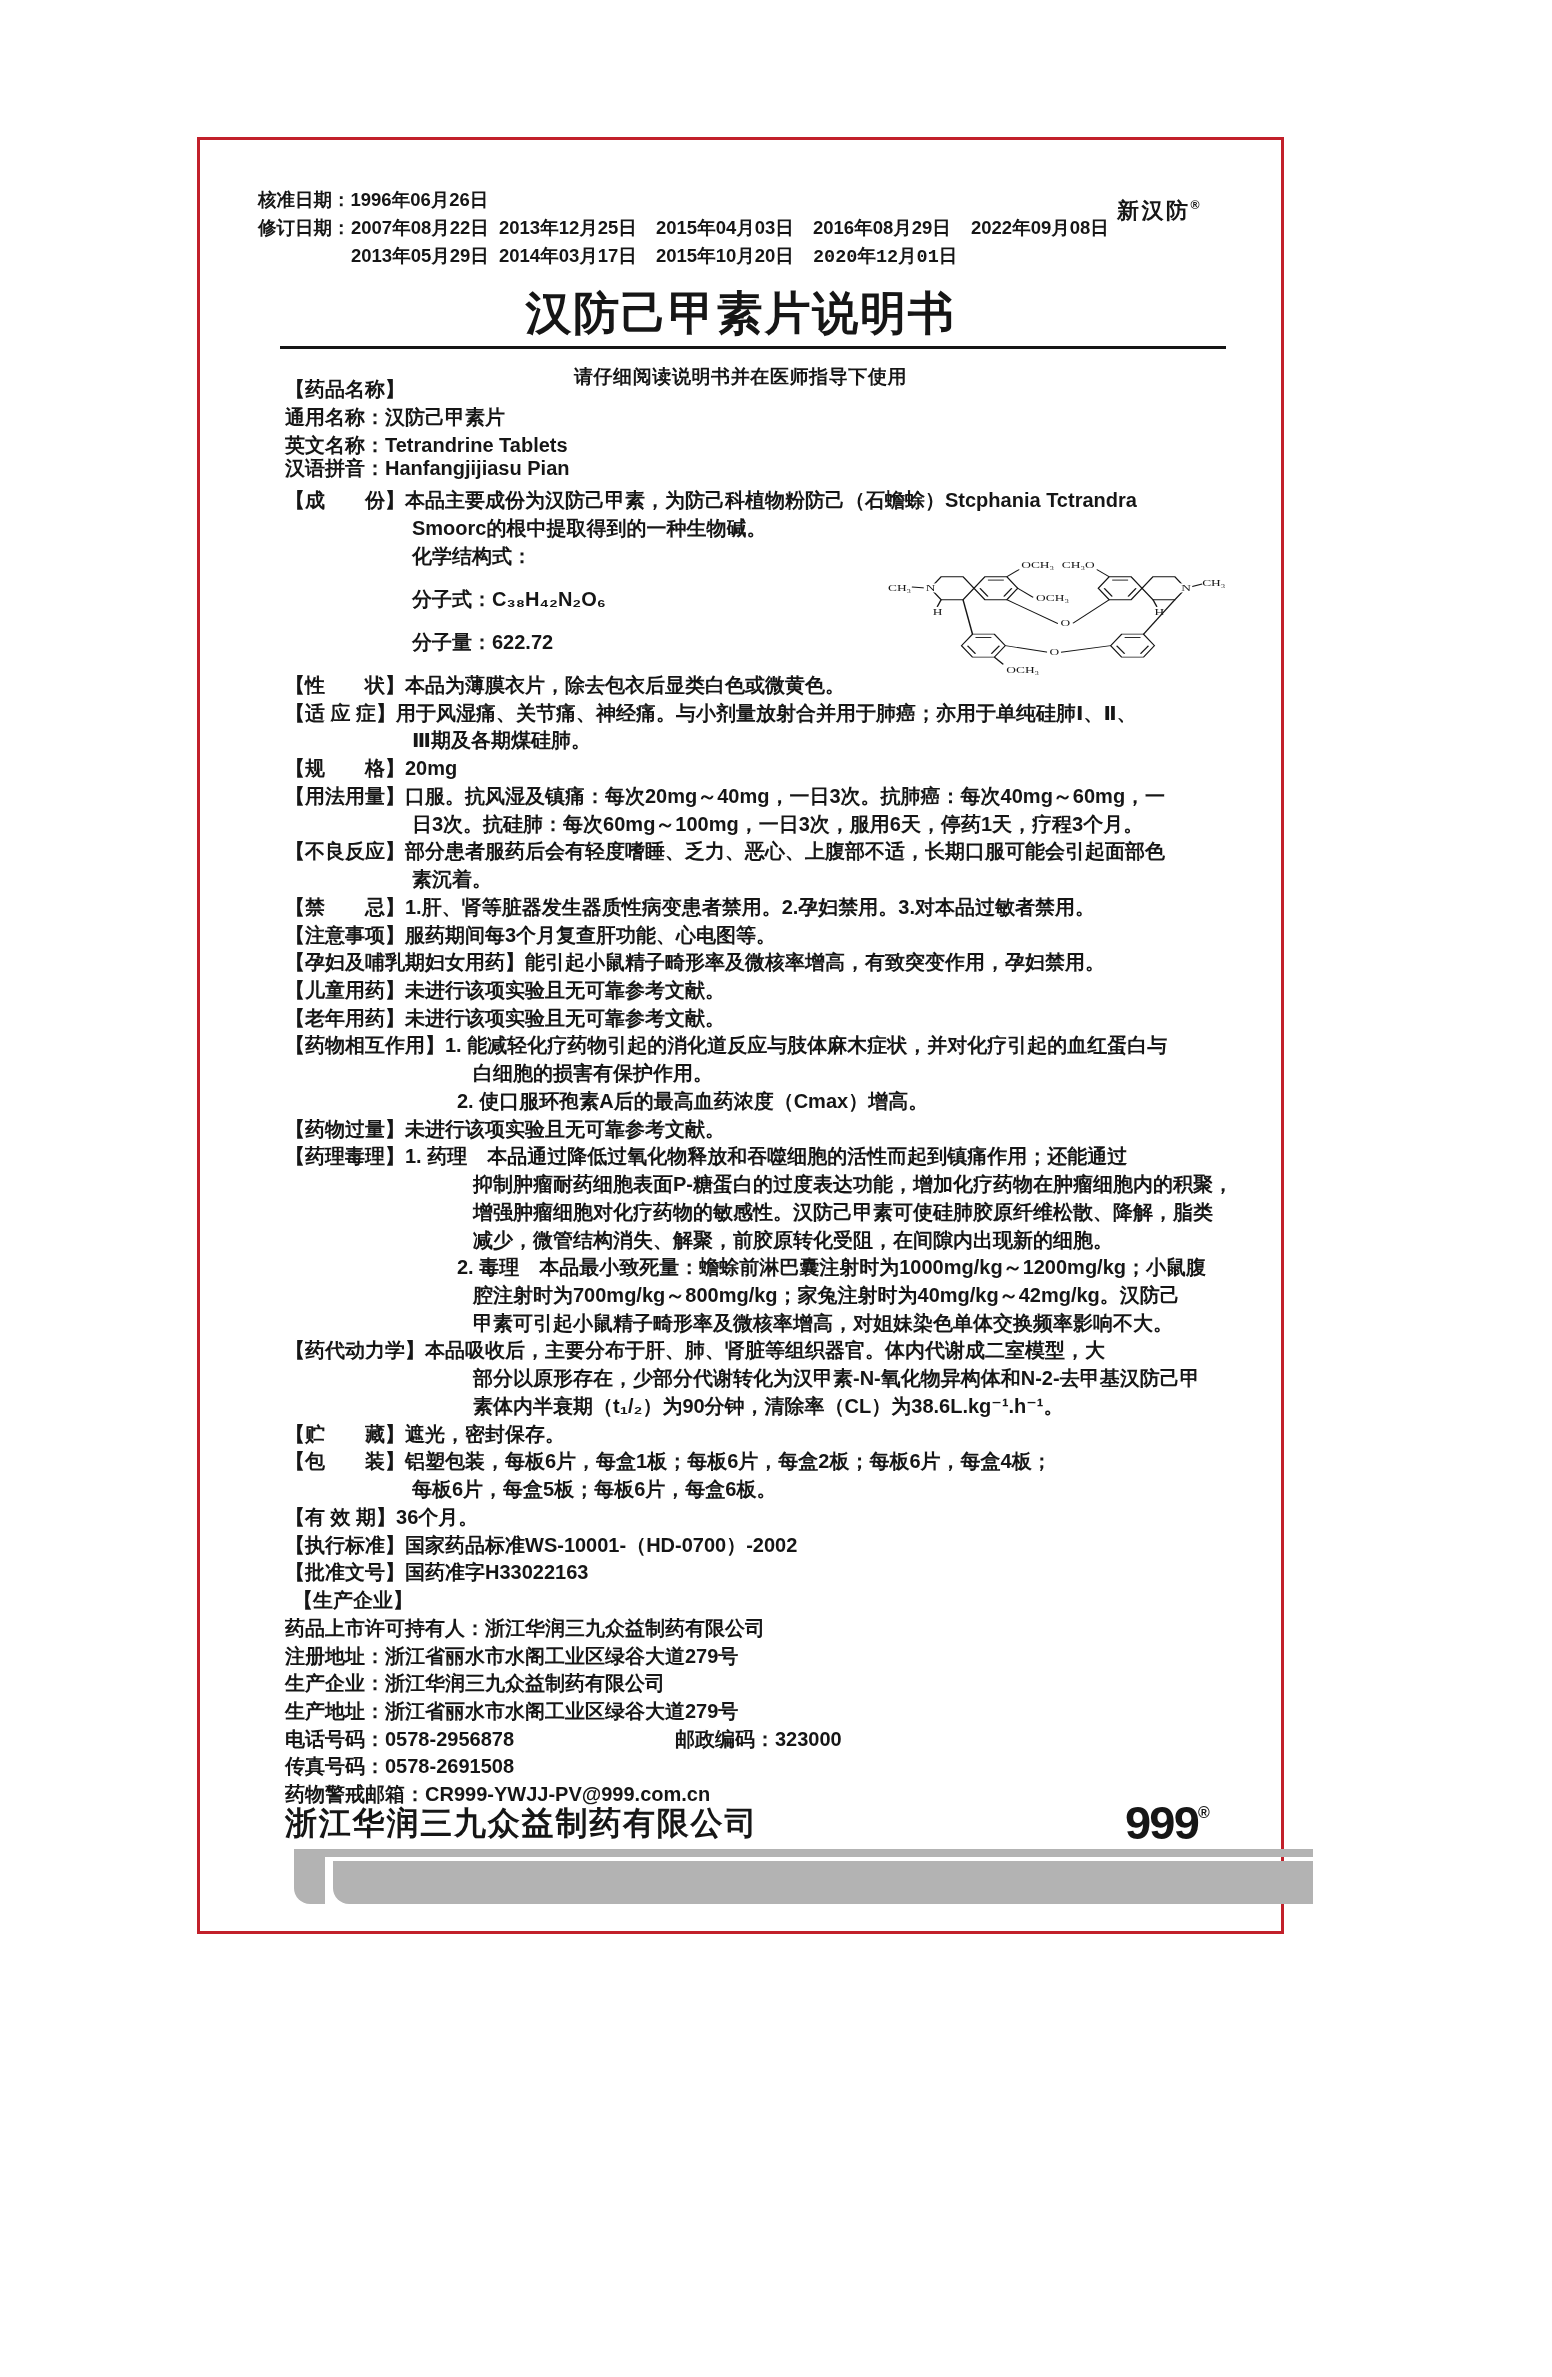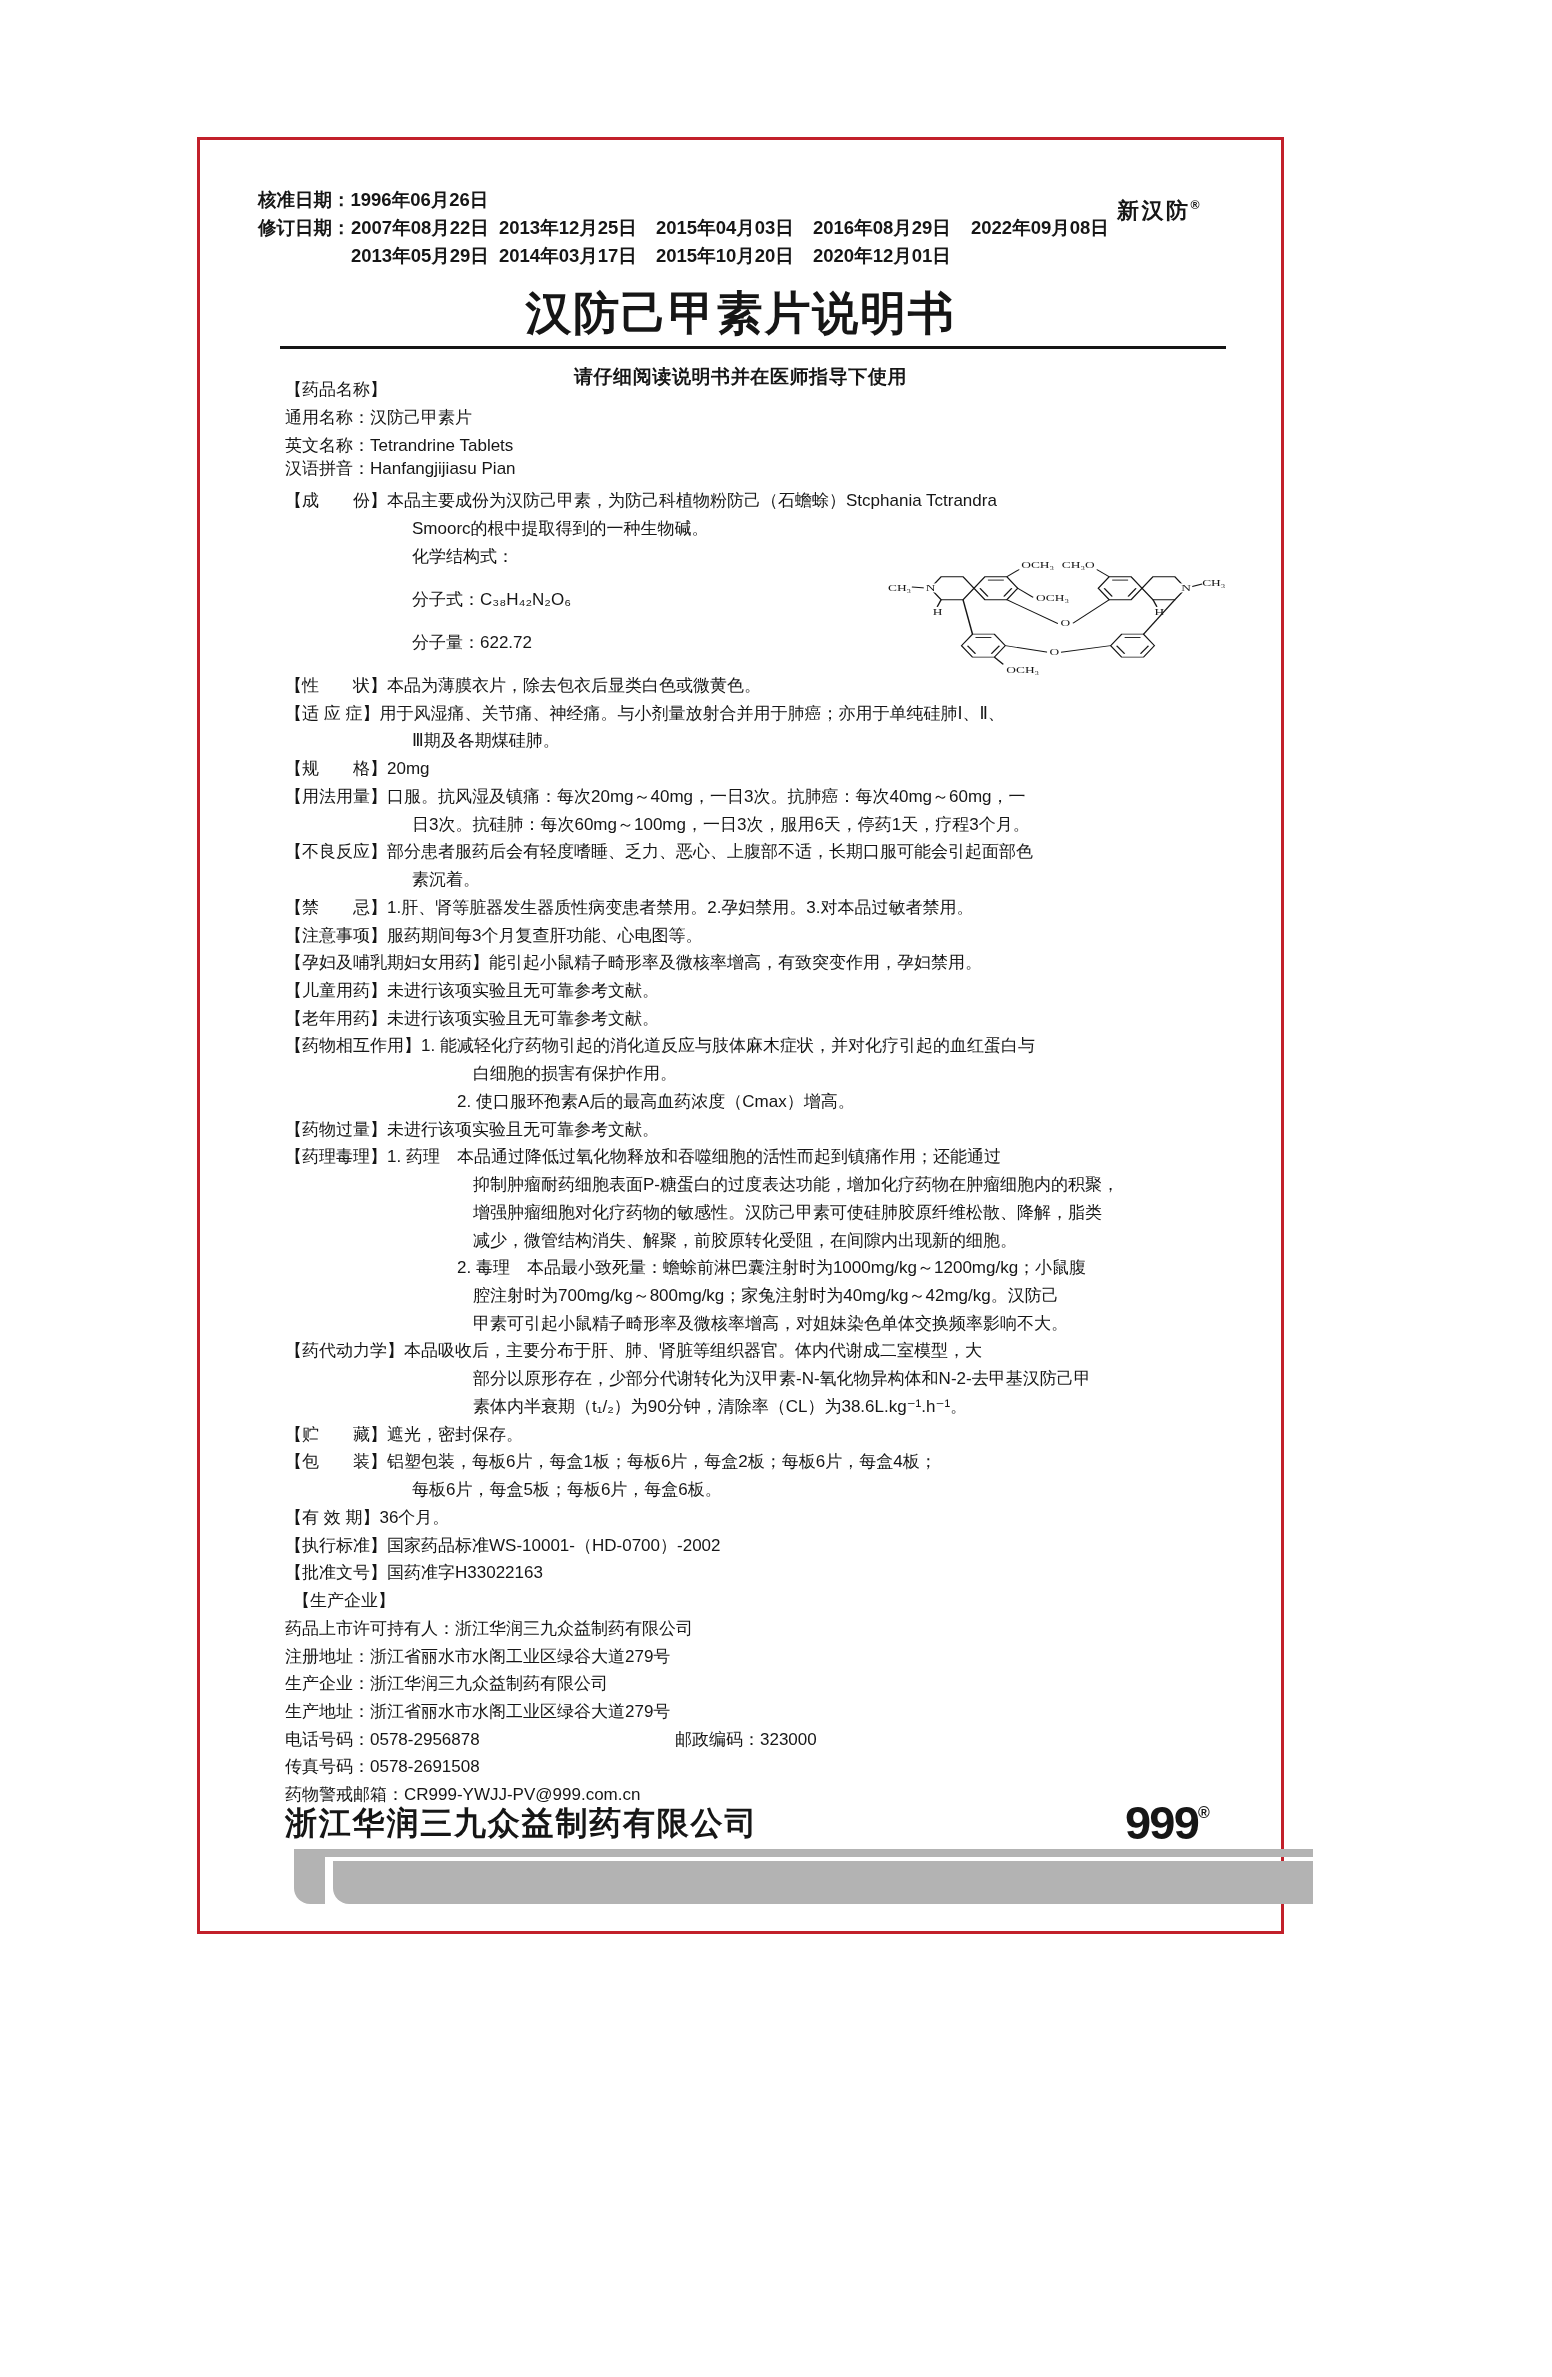--- a/index.html
+++ b/index.html
@@ -8,21 +8,21 @@
   .red-frame{position:absolute;left:197px;top:137px;width:1087px;height:1797px;
              border:3.1px solid #c2202a;box-sizing:border-box;background:transparent;}
   .hdr{position:absolute;white-space:nowrap;font-size:18.5px;font-weight:600;}
   .brand{position:absolute;left:1117px;top:196px;font-size:22px;font-weight:700;letter-spacing:2.5px;}
   .brand sup{font-size:12.3px;letter-spacing:0;vertical-align:8.6px;}
   .title-wrap{position:absolute;left:197px;top:283px;width:1087px;text-align:center;
               font-size:46px;font-weight:800;letter-spacing:1.8px;white-space:nowrap;}
   .title-rule{position:absolute;left:280px;top:346px;width:946px;height:3.1px;background:#161616;}
   .subtitle-wrap{position:absolute;left:197px;top:364px;width:1087px;text-align:center;
                  font-size:19px;font-weight:700;letter-spacing:0.6px;white-space:nowrap;}
-  .bl{position:absolute;white-space:nowrap;font-size:17px;font-weight:400;line-height:25px;}
+  .bl{position:absolute;white-space:nowrap;font-size:20px;font-weight:700;line-height:25px;}
   .molecule{position:absolute;left:884px;top:552px;}
   .molecule text{font-family:"Liberation Serif","DejaVu Serif",serif;font-size:27px;fill:#161616;}
   .company{position:absolute;left:285px;top:1802px;font-size:32px;font-weight:700;letter-spacing:1.8px;white-space:nowrap;}
   .logo999{position:absolute;left:1125px;top:1795px;font-size:47px;font-weight:800;letter-spacing:-1.8px;white-space:nowrap;}
   .logo999 sup{font-size:16px;letter-spacing:0;vertical-align:21px;}
   .bar{position:absolute;background:#b3b3b3;}
   .bar-thin{left:294px;top:1849px;width:1019px;height:8px;}
   .bar-block{left:294px;top:1849px;width:31px;height:55px;border-bottom-left-radius:16px;}
   .bar-thick{left:333px;top:1861px;width:980px;height:43px;border-bottom-left-radius:16px;}
 </style>
@@ -39,21 +39,21 @@
       <div class="hdr" style="left: 351px; top: 215px;">2007年08月22日</div>
       <div class="hdr" style="left: 499px; top: 215px;">2013年12月25日</div>
       <div class="hdr" style="left: 656px; top: 215px;">2015年04月03日</div>
       <div class="hdr" style="left: 813px; top: 215px;">2016年08月29日</div>
       <div class="hdr" style="left: 971px; top: 215px;">2022年09月08日</div>
     </div>
   <div id="revised-row2">
       <div class="hdr" style="left: 351px; top: 243px;">2013年05月29日</div>
       <div class="hdr" style="left: 499px; top: 243px;">2014年03月17日</div>
       <div class="hdr" style="left: 656px; top: 243px;">2015年10月20日</div>
-      <div class="hdr" style="left: 813px; top: 243px;">2020年12月01日</div>
+      <div class="hdr" style="left: 813px; top: 243px; font-family: Liberation Mono, monospace;">2020年12月01日</div>
     </div>
 
   <div class="brand"><span>新汉防</span><sup>®</sup></div>
 
   <div class="title-wrap">汉防己甲素片说明书</div>
   <div class="title-rule"></div>
   <div class="subtitle-wrap">请仔细阅读说明书并在医师指导下使用</div>
 
   <div id="body-lines">
       <div class="bl" style="left: 285px; top: 377px;">【药品名称】</div>

